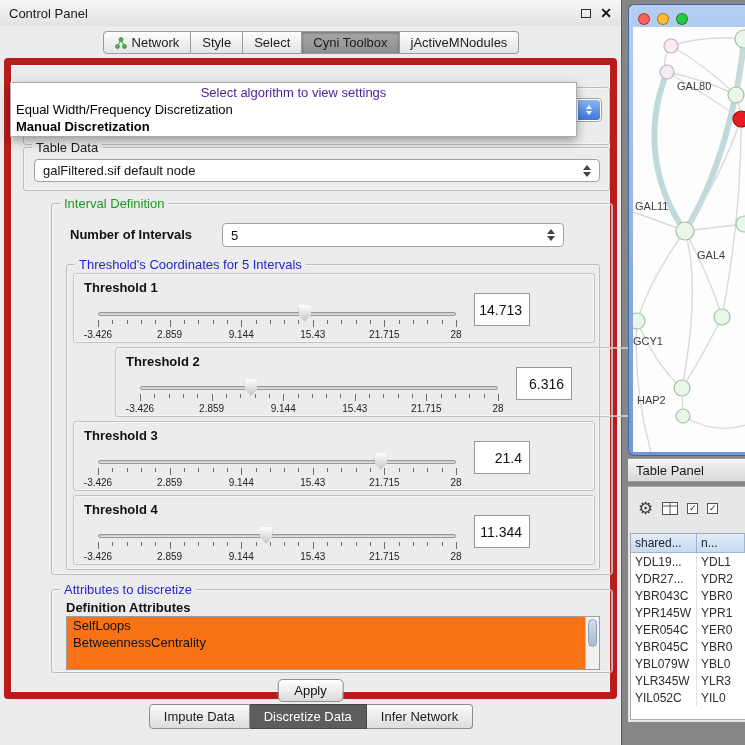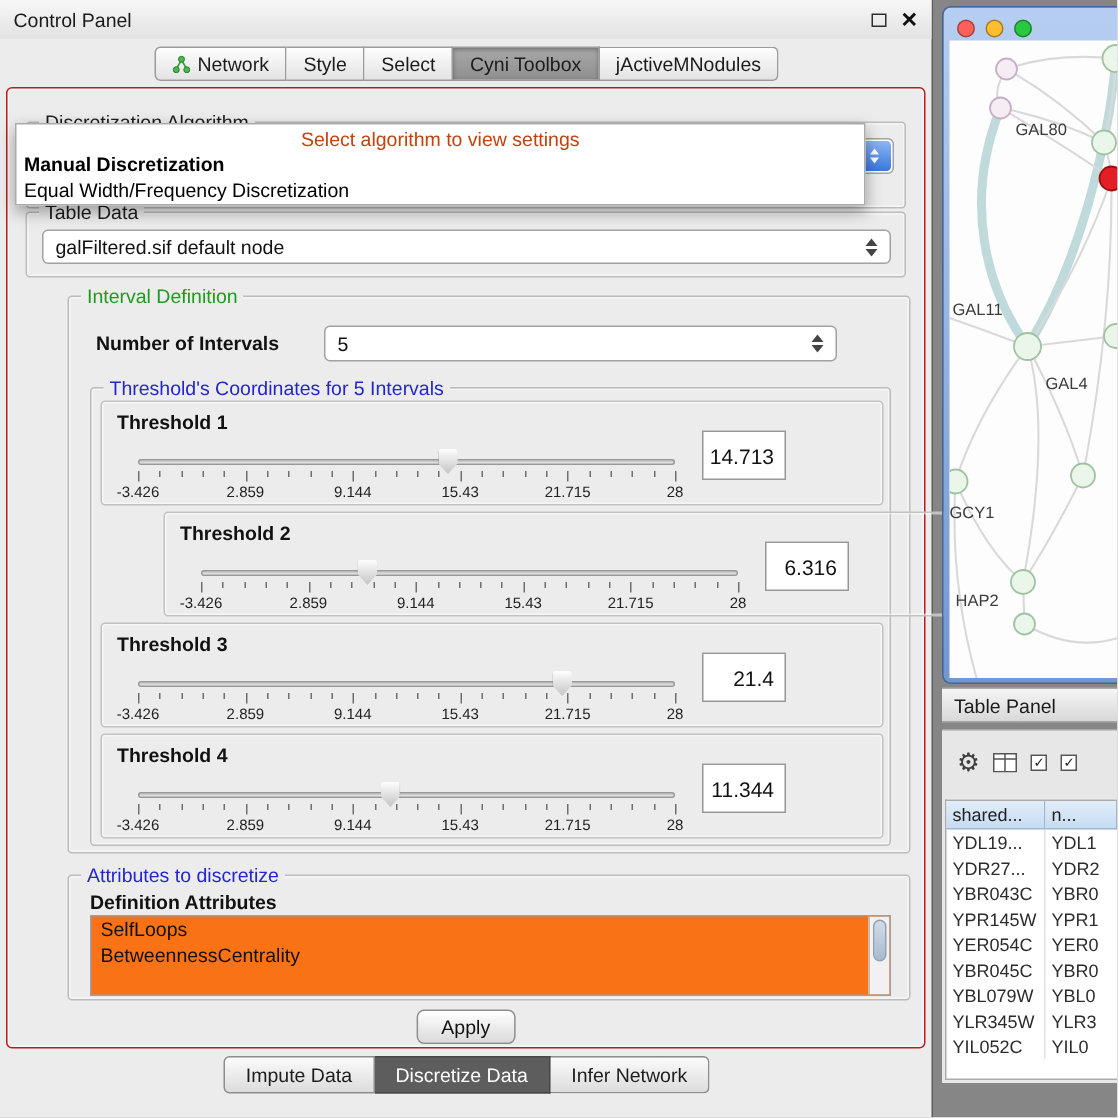--- a/index.html
+++ b/index.html
@@ -20,21 +20,21 @@
   .cp-tabs { position: absolute; top: 31px; left: 0; width: 622px; height: 23px;
     display: flex; justify-content: center; }
   .tab { display: flex; align-items: center; gap: 5px; padding: 0 11px; font-size: 13px; color: #1c1c1c;
     background: linear-gradient(#fdfdfd, #e3e3e3); border: 1px solid #9b9b9b; border-left: none; cursor: default; }
   .tab:first-child { border-left: 1px solid #9b9b9b; border-radius: 4px 0 0 4px; }
   .tab:last-child { border-radius: 0 4px 4px 0; }
   .tab.selected { background: linear-gradient(#a8a8a8, #8f8f8f); box-shadow: inset 0 1px 3px rgba(0,0,0,.35); }
 
   
   .cp-main { position: absolute; left: 4px; top: 58px; width: 613px; height: 641px;
-    border: 1px solid #b91c1c; border-radius: 4px; box-shadow: inset 0 0 0 1px rgba(255,255,255,.65); }
+    border: 7px solid #b91c1c; border-radius: 4px; box-shadow: inset 0 0 0 1px rgba(255,255,255,.65); }
 
   .group { position: absolute; border: 1px solid #bcbcbc; border-radius: 3px;
     box-shadow: inset 0 0 0 1px rgba(255,255,255,.55); }
   .group-label { position: absolute; top: -8px; left: 8px; background: #ececec; padding: 0 4px;
     font-size: 13px; color: #1c1c1c; white-space: nowrap; }
   .group-label.green { color: #1d9b1d; }
   .group-label.blue { color: #2525cd; }
 
   .combo { position: absolute; background: #fff; border: 1px solid #a2a2a2; border-radius: 4px;
     display: flex; align-items: center; padding: 0 8px; font-size: 13px; color: #111; }
@@ -45,21 +45,21 @@
     border-top: 5px solid #444; }
   .combo-btn-blue { position: absolute; right: 1px; top: 1px; bottom: 1px; width: 22px;
     background: linear-gradient(#8cb6f3, #3a78de); border-radius: 0 3px 3px 0;
     display: flex; flex-direction: column; align-items: center; justify-content: center; gap: 2px; }
   .combo-btn-blue .tri-up { border-bottom-color: #fff; border-left-width: 3.5px; border-right-width: 3.5px; border-bottom-width: 4px; }
   .combo-btn-blue .tri-down { border-top-color: #fff; border-left-width: 3.5px; border-right-width: 3.5px; border-top-width: 4px; }
 
   
   .popup { position: absolute; left: 10px; top: 82px; width: 567px; height: 55px; background: #fff;
     border: 1px solid #ababab; box-shadow: 0 4px 10px rgba(0,0,0,.35); z-index: 60; }
-  .popup-placeholder { height: 16px; margin-top: 2px; text-align: center; font-size: 13px; color: #c2410c; }
+  .popup-placeholder { height: 16px; margin-top: 2px; text-align: center; font-size: 13px; color: #4c1d95; }
   .popup-item { height: 17px; line-height: 17px; padding-left: 5px; font-size: 13px; color: #000; }
   .popup-item.bold { font-weight: bold; }
 
   .bold-label { position: absolute; font-size: 13px; font-weight: bold; color: #111; white-space: nowrap; }
 
   
   .sbox { position: absolute; left: 6px; width: 522px; height: 70px; border: 1px solid #c2c2c2;
     border-radius: 3px; box-shadow: inset 0 0 0 1px rgba(255,255,255,.5); }
   .sbox .tlabel { position: absolute; left: 10px; top: 6px; font-size: 13px; font-weight: bold; color: #111; }
   .slider { position: absolute; left: 18px; top: 28px; width: 370px; height: 40px; }
@@ -404,22 +404,22 @@
             <div class="list-thumb"></div>
           </div>
         </div>
       </div>
 
       <button class="apply-btn">Apply</button>
     </div>
 
     <div class="popup">
       <div class="popup-placeholder">Select algorithm to view settings</div>
+      <div class="popup-item">Equal Width/Frequency Discretization</div>
       <div class="popup-item bold">Manual Discretization</div>
-      <div class="popup-item">Equal Width/Frequency Discretization</div>
     </div>
 
     <div class="bottom-tabs">
       <div class="btab">
         <span>Impute Data</span>
       </div>
       <div class="btab selected">
         <span>Discretize Data</span>
       </div>
       <div class="btab">

